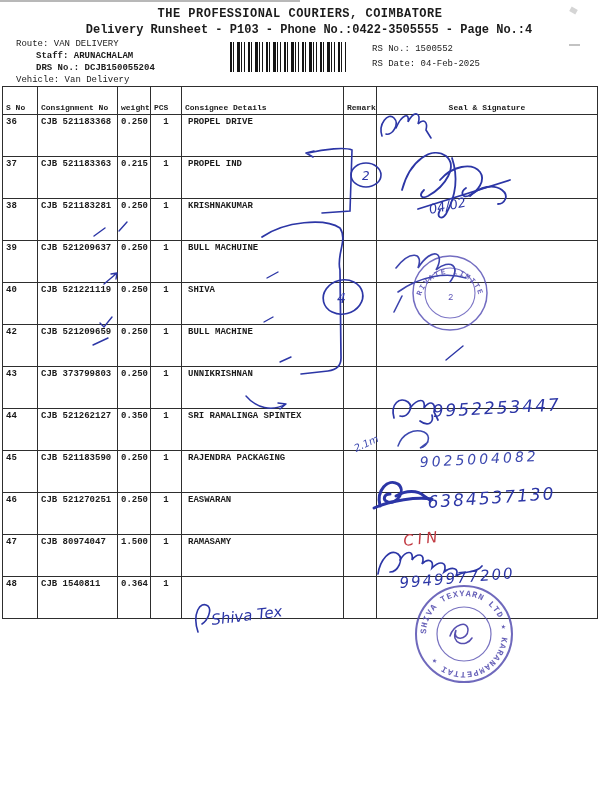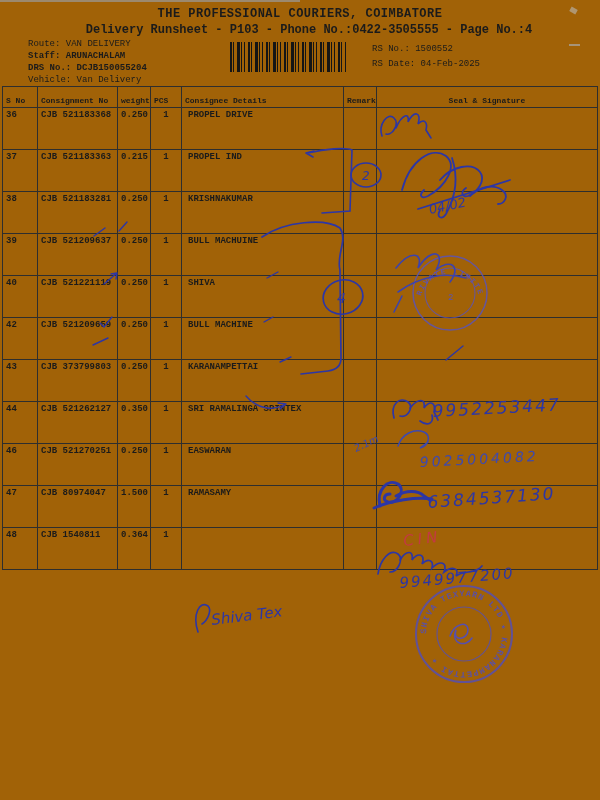--- a/index.html
+++ b/index.html
@@ -1,36 +1,36 @@
 <!DOCTYPE html>
 <html><head>
 <meta charset="utf-8">
 <style>
   html,body{margin:0;padding:0;background:#e8e8e8;}
-  .page{position:relative;width:600px;height:800px;background:#a16207;overflow:hidden;
+  .page{position:relative;width:600px;height:800px;background:#ffffff;overflow:hidden;
         font-family:"Liberation Mono",monospace;color:#1b1b1b;}
   .scan-band{position:absolute;left:0;top:0;width:300px;height:2px;background:#9a9a9a;opacity:.7;}
   .smudge1{position:absolute;left:570px;top:8px;width:7px;height:5px;background:#b9b9b9;opacity:.6;transform:rotate(30deg);}
   .smudge2{position:absolute;left:569px;top:44px;width:11px;height:2px;background:#aaa;opacity:.7;}
   .title{position:absolute;left:0;right:0;top:7px;text-align:center;font-weight:bold;font-size:12px;letter-spacing:.5px;}
   .subtitle{position:absolute;left:0;right:0;top:23px;text-align:center;font-weight:bold;font-size:12px;padding-left:18px;}
-  .info{position:absolute;left:28px;top:38px;font-size:9px;line-height:12px;}
-  .info .b{font-weight:bold;}
+  .info{position:absolute;left:16px;top:38px;font-size:9px;line-height:12px;}
+  .info .b{font-weight:bold;margin-left:20px;}
   .rsblock{position:absolute;left:372px;top:42px;font-size:9px;line-height:15px;}
   .barcode{position:absolute;left:230px;top:42px;width:116px;height:30px;
     background:repeating-linear-gradient(90deg,#151515 0 2px,transparent 2px 3px,#151515 3px 4px,
       transparent 4px 7px,#151515 7px 10px,transparent 10px 11px,#151515 11px 12px,
       transparent 12px 14px,#151515 14px 15px,transparent 15px 18px);}
   table.runsheet{position:absolute;left:2px;top:86px;width:595px;border-collapse:collapse;
     table-layout:fixed;font-size:9px;font-weight:bold;}
   .runsheet th,.runsheet td{border:1px solid #2e2e2e;padding:2px 3px;vertical-align:top;
     overflow:hidden;white-space:nowrap;}
   .runsheet thead tr{height:14px;}
   .runsheet tbody tr{height:42px;}
-  .runsheet th{font-size:8px;text-align:left;padding-top:9px;}
+  .runsheet th{font-size:8px;text-align:left;padding-top:16px;}
   .runsheet th.center{text-align:center;}
   .runsheet td.c{text-align:center;}
   .runsheet td.consignee{padding-left:6px;}
   svg.ink{position:absolute;left:0;top:0;width:600px;height:800px;pointer-events:none;}
   .hand{font-family:"DejaVu Sans",sans-serif;font-style:italic;}
 </style>
 </head>
 <body>
 
 <div class="page">
@@ -136,35 +136,44 @@
       <td class="consignee">BULL MACHINE</td>
       <td></td>
       <td></td>
     </tr>
 
     <tr>
       <td>43</td>
       <td>CJB 373799803</td>
       <td>0.250</td>
       <td class="c">1</td>
-      <td class="consignee">KARANAMPETTAI</td>
+      <td class="consignee">UNNIKRISHNAN</td>
       <td></td>
       <td></td>
     </tr>
 
     <tr>
       <td>44</td>
       <td>CJB 521262127</td>
       <td>0.350</td>
       <td class="c">1</td>
       <td class="consignee">SRI RAMALINGA SPINTEX</td>
       <td></td>
       <td></td>
     </tr>
 
+    <tr>
+      <td>45</td>
+      <td>CJB 521183590</td>
+      <td>0.250</td>
+      <td class="c">1</td>
+      <td class="consignee">RAJENDRA PACKAGING</td>
+      <td></td>
+      <td></td>
+    </tr>
 
     <tr>
       <td>46</td>
       <td>CJB 521270251</td>
       <td>0.250</td>
       <td class="c">1</td>
       <td class="consignee">EASWARAN</td>
       <td></td>
       <td></td>
     </tr>

